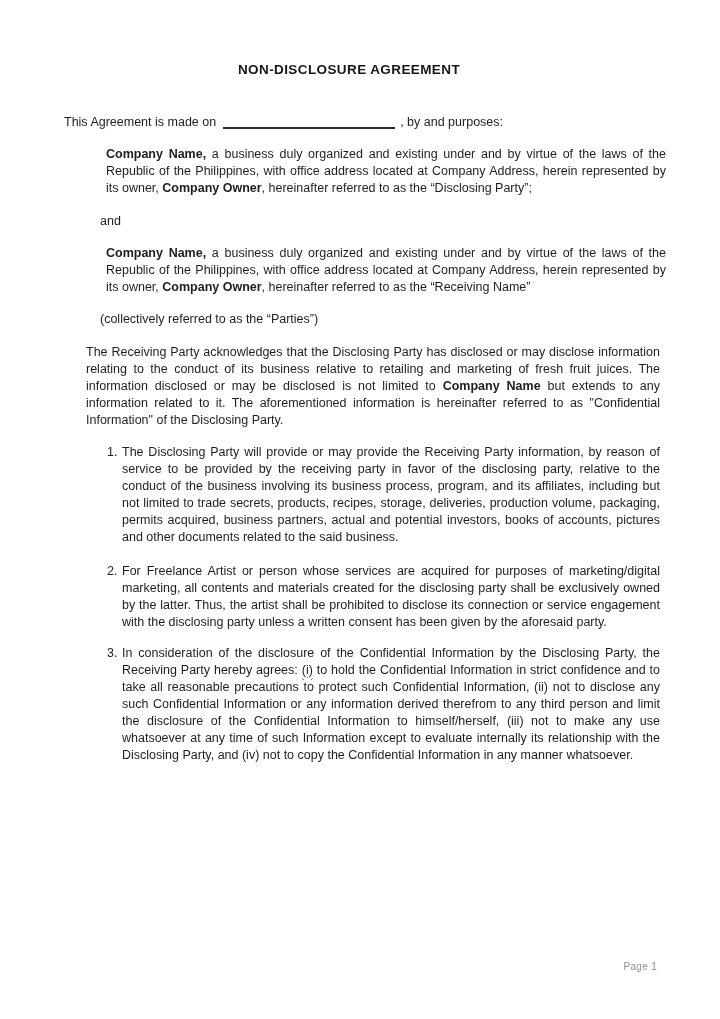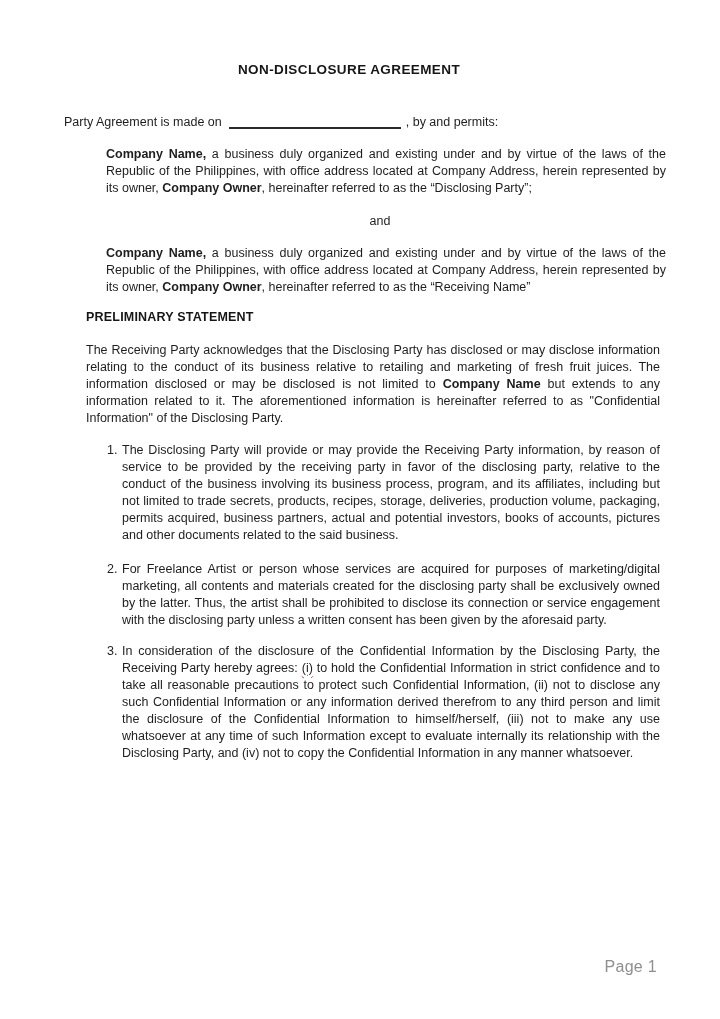--- a/index.html
+++ b/index.html
@@ -20,64 +20,64 @@
   }
   .content { position:absolute; left:86px; top:0; width:574px; }
   .intro-line { margin:114px 0 0 -22px; white-space:nowrap; }
   .blank-line {
     display:inline-block; width:172px; height:13px;
     border-bottom:2px solid #2b2b2b;
     vertical-align:-3px; margin:0 5px 0 7px;
   }
   .party { margin:15px 0 0 20px; width:560px; text-align:justify; }
   .b { font-weight:700; }
-  .center-line { margin:16px 0 0 14px; width:560px; text-align:center; }
+  .center-line { margin:16px 0 0 14px; width:560px; }
   .collective { margin-top:15px; }
   h2 {
     font-size:12.5px; line-height:17px; font-weight:700;
     margin:13px 0 0 0; color:#161616; letter-spacing:0.2px;
   }
   h2.operative { margin-top:17px; }
   .body-par { margin:16px 0 0 0; width:574px; text-align:justify; }
   .li { display:flex; margin-top:15px; }
   .li .num { flex:none; width:15px; margin-left:21px; }
   .li .txt { flex:1; text-align:justify; }
   .li2 { margin-top:17px; }
   .li3 { margin-top:14px; }
   .sq {
     text-decoration:underline wavy #cf3a2b 1px;
     text-underline-offset:2px;
   }
   .footer {
     position:absolute; top:958px; right:63px;
-    font-size:16px; color:#8f8f8f; letter-spacing:0.3px;
+    font-size:10px; color:#8f8f8f; letter-spacing:0.3px;
   }
   p { margin:0; }
 </style>
 </head>
 <body>
 
 <div class="page">
 
   <div class="title">NON-DISCLOSURE AGREEMENT</div>
 
   <div class="content">
 
     <div class="intro-line">
-      <span>Party  Agreement is made on</span><span class="blank-line"></span><span>, by and permits:</span>
+      <span>This  Agreement is made on</span><span class="blank-line"></span><span>, by and purposes:</span>
     </div>
 
     <p class="party"><span class="b">Company Name,</span><span> a business duly organized and existing under and by virtue of the laws of the Republic of the Philippines, with office address located at Company Address, herein represented by its owner, </span><span class="b">Company Owner</span><span>, hereinafter referred to as the “Disclosing Party”;</span></p>
 
     <div class="center-line">and</div>
 
     <p class="party"><span class="b">Company Name,</span><span> a business duly organized and existing under and by virtue of the laws of the Republic of the Philippines, with office address located at Company Address, herein represented by its owner, </span><span class="b">Company Owner</span><span>, hereinafter referred to as the “Receiving Name”</span></p>
 
+    <div class="center-line collective">(collectively referred to as the “Parties”)</div>
 
-    <h2>PRELIMINARY STATEMENT</h2>
 
     <p class="body-par"><span>The  Receiving Party acknowledges that the Disclosing Party has disclosed or may disclose information relating to the conduct  of its business relative to retailing and marketing of fresh fruit juices. The information disclosed or may be disclosed is not limited to </span><span class="b">Company Name</span><span> but extends to any information related to it. The aforementioned information is hereinafter referred to as "Confidential Information" of the Disclosing Party.</span></p>
 
 
     <div class="li">
       <span class="num">1.</span>
       <span class="txt">The Disclosing Party will provide or may provide the Receiving Party information, by reason of service to be provided by the receiving party in favor of the disclosing party, relative to the conduct  of the business involving its business process, program, and its affiliates, including but not limited to trade secrets, products, recipes, storage, deliveries, production volume, packaging, permits acquired, business partners, actual and potential investors, books of accounts, pictures and other documents related to the said business.</span>
     </div>
 
     <div class="li li2">

